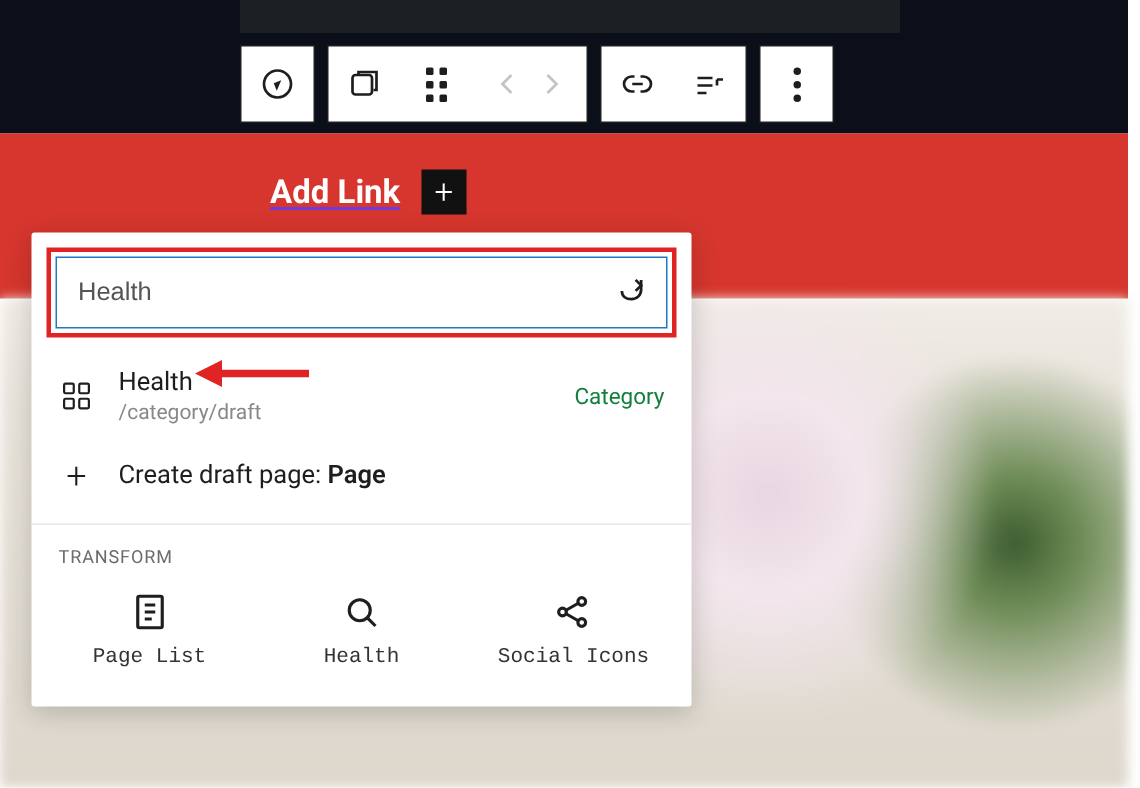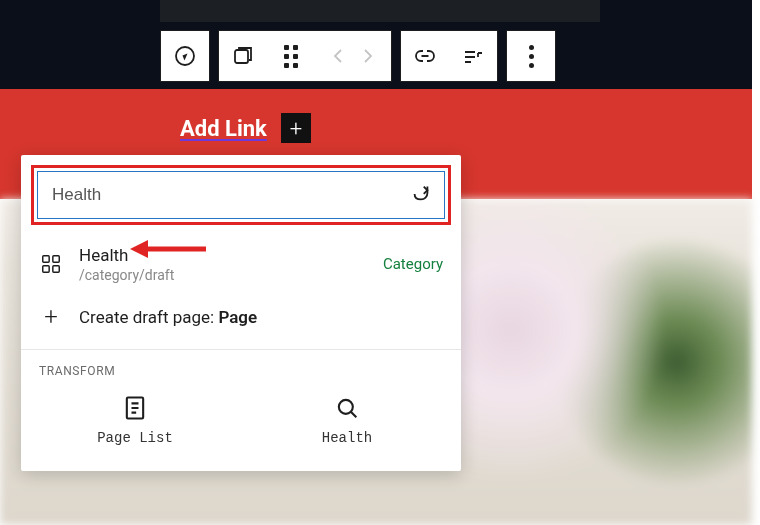--- a/index.html
+++ b/index.html
@@ -173,20 +173,29 @@
           </svg>
       <span class="lbl">Page List</span>
     </div>
     <div class="titem">
       <svg viewBox="0 0 24 24">
             <circle cx="11" cy="11" r="6"></circle>
             <path d="M20 20l-4.5-4.5"></path>
           </svg>
       <span class="lbl">Health</span>
     </div>
+    <div class="titem">
+      <svg viewBox="0 0 24 24">
+            <circle cx="6" cy="12" r="2.2"></circle>
+            <circle cx="17" cy="6" r="2.2"></circle>
+            <circle cx="17" cy="18" r="2.2"></circle>
+            <path d="M8 11l7-4M8 13l7 4"></path>
+          </svg>
+      <span class="lbl">Social Icons</span>
+    </div>
   </div>
 </div>
 
 <div class="arrow">
   <svg viewBox="0 0 80 30">
         <line x1="78" y1="15" x2="14" y2="15" stroke="#e02424" stroke-width="5"></line>
         <polygon points="2,15 20,6 20,24" fill="#e02424"></polygon>
       </svg>
 </div>
 

